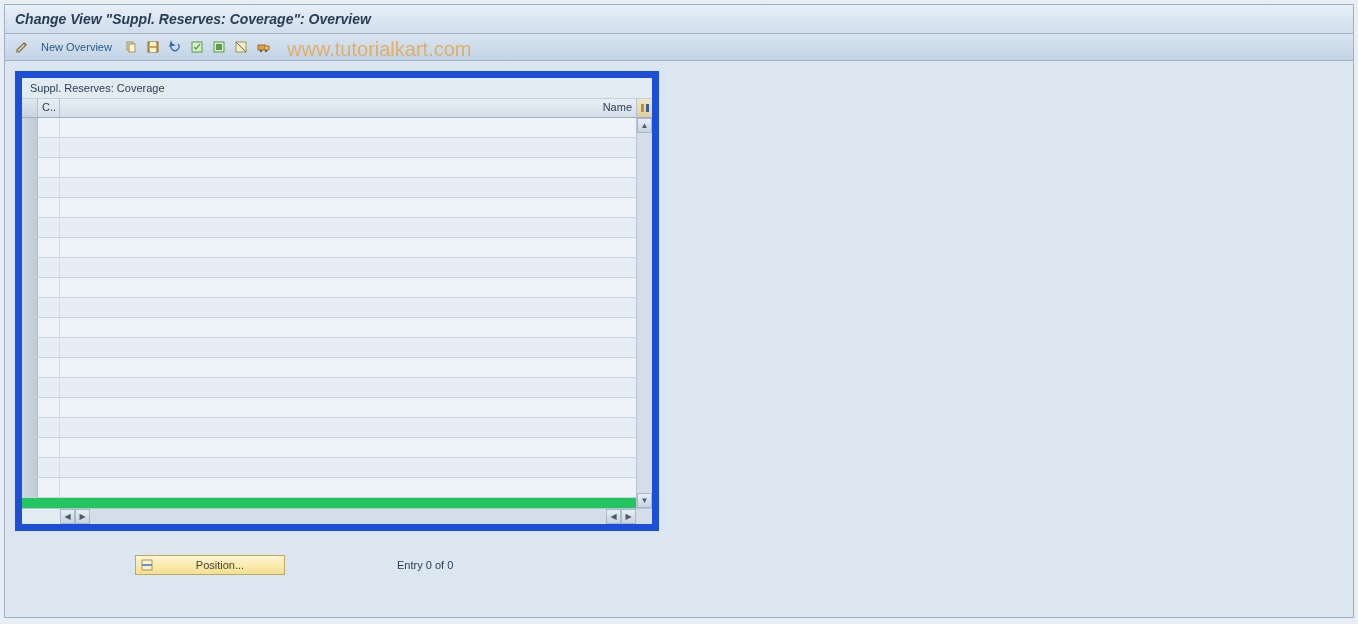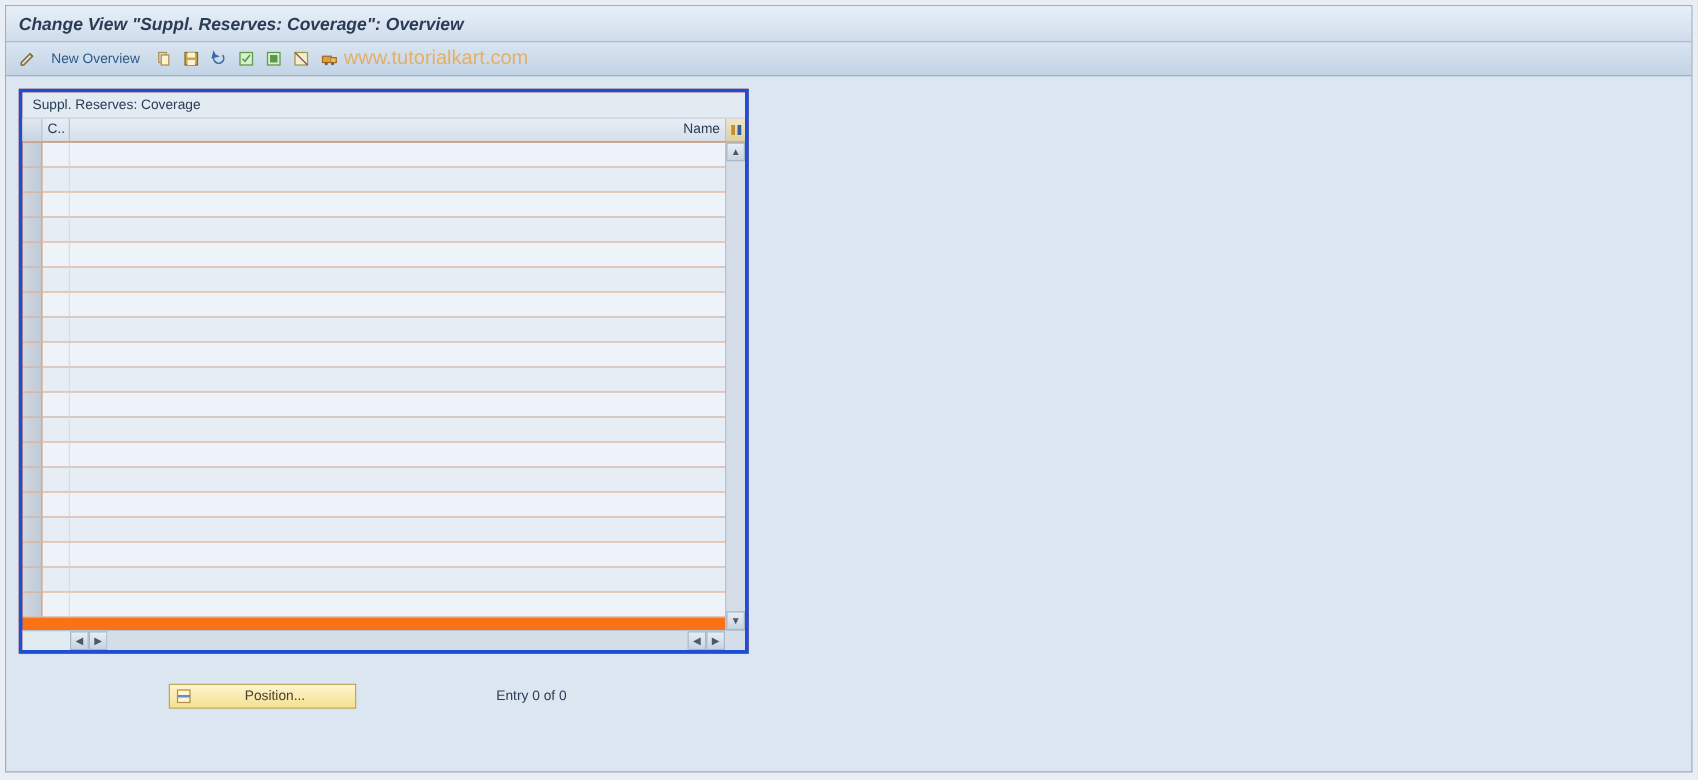--- a/index.html
+++ b/index.html
@@ -46,36 +46,36 @@
       border-radius: 2px;
     }
     .toolbar-text-btn {
       color: #2a5a8a;
       padding: 2px 6px;
       cursor: pointer;
       font-size: 11px;
     }
     .watermark {
       position: absolute;
-      left: 270px;
+      left: 282px;
       top: 4px;
       color: #e6a850;
-      font-size: 16px;
+      font-size: 20px;
       font-weight: normal;
       opacity: 0.85;
       pointer-events: none;
     }
     .content-area {
       padding: 10px;
       background: #dce6f0;
     }
     .table-container {
-      width: 584px;
-      border: 3px solid #1d4ed8;
-      background: #f97316;
+      width: 644px;
+      border: 7px solid #1d4ed8;
+      background: #22c55e;
     }
     .table-title {
       padding: 4px 8px;
       font-size: 11px;
       color: #2a3d55;
       background: #e2eaf2;
       border-bottom: 1px solid #c3d0de;
     }
     .table-header-row {
       display: flex;

